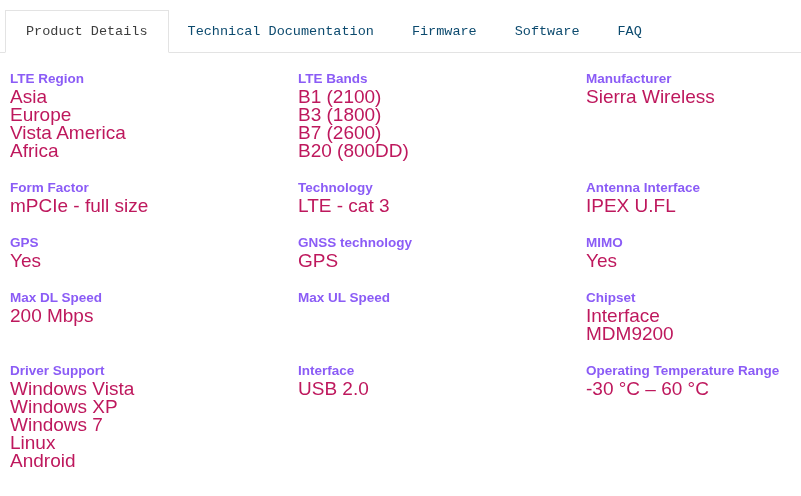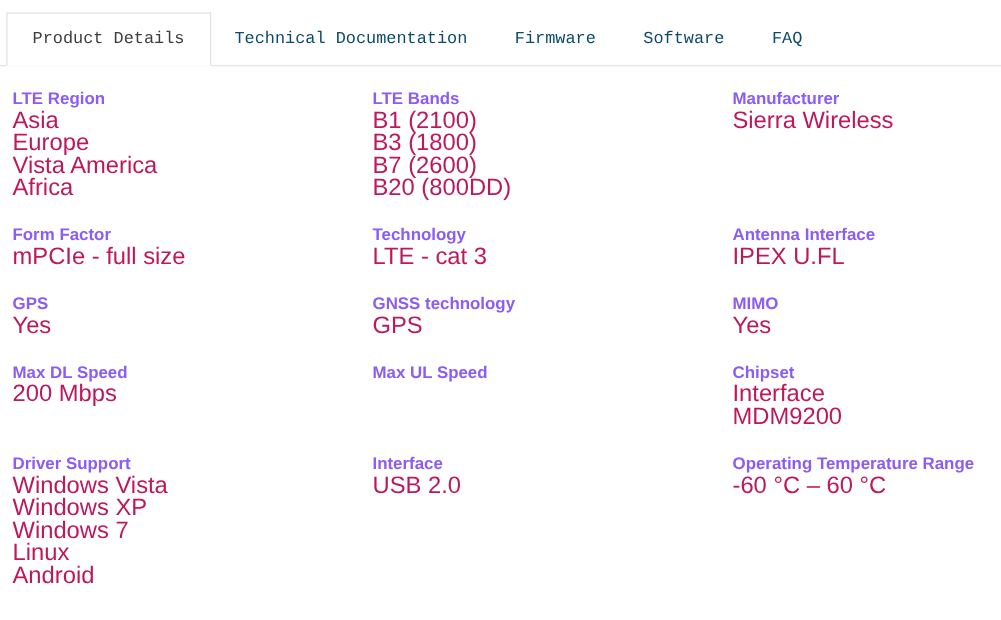--- a/index.html
+++ b/index.html
@@ -148,17 +148,17 @@
       <div class="spec-value">Windows 7</div>
       <div class="spec-value">Linux</div>
       <div class="spec-value">Android</div>
     </div>
     <div class="spec">
       <div class="spec-label">Interface</div>
       <div class="spec-value">USB 2.0</div>
     </div>
     <div class="spec">
       <div class="spec-label">Operating Temperature Range</div>
-      <div class="spec-value">-60 °C – 60 °C</div>
+      <div class="spec-value">-30 °C – 60 °C</div>
     </div>
 
   </div>
 </div>
 
 </body></html>

